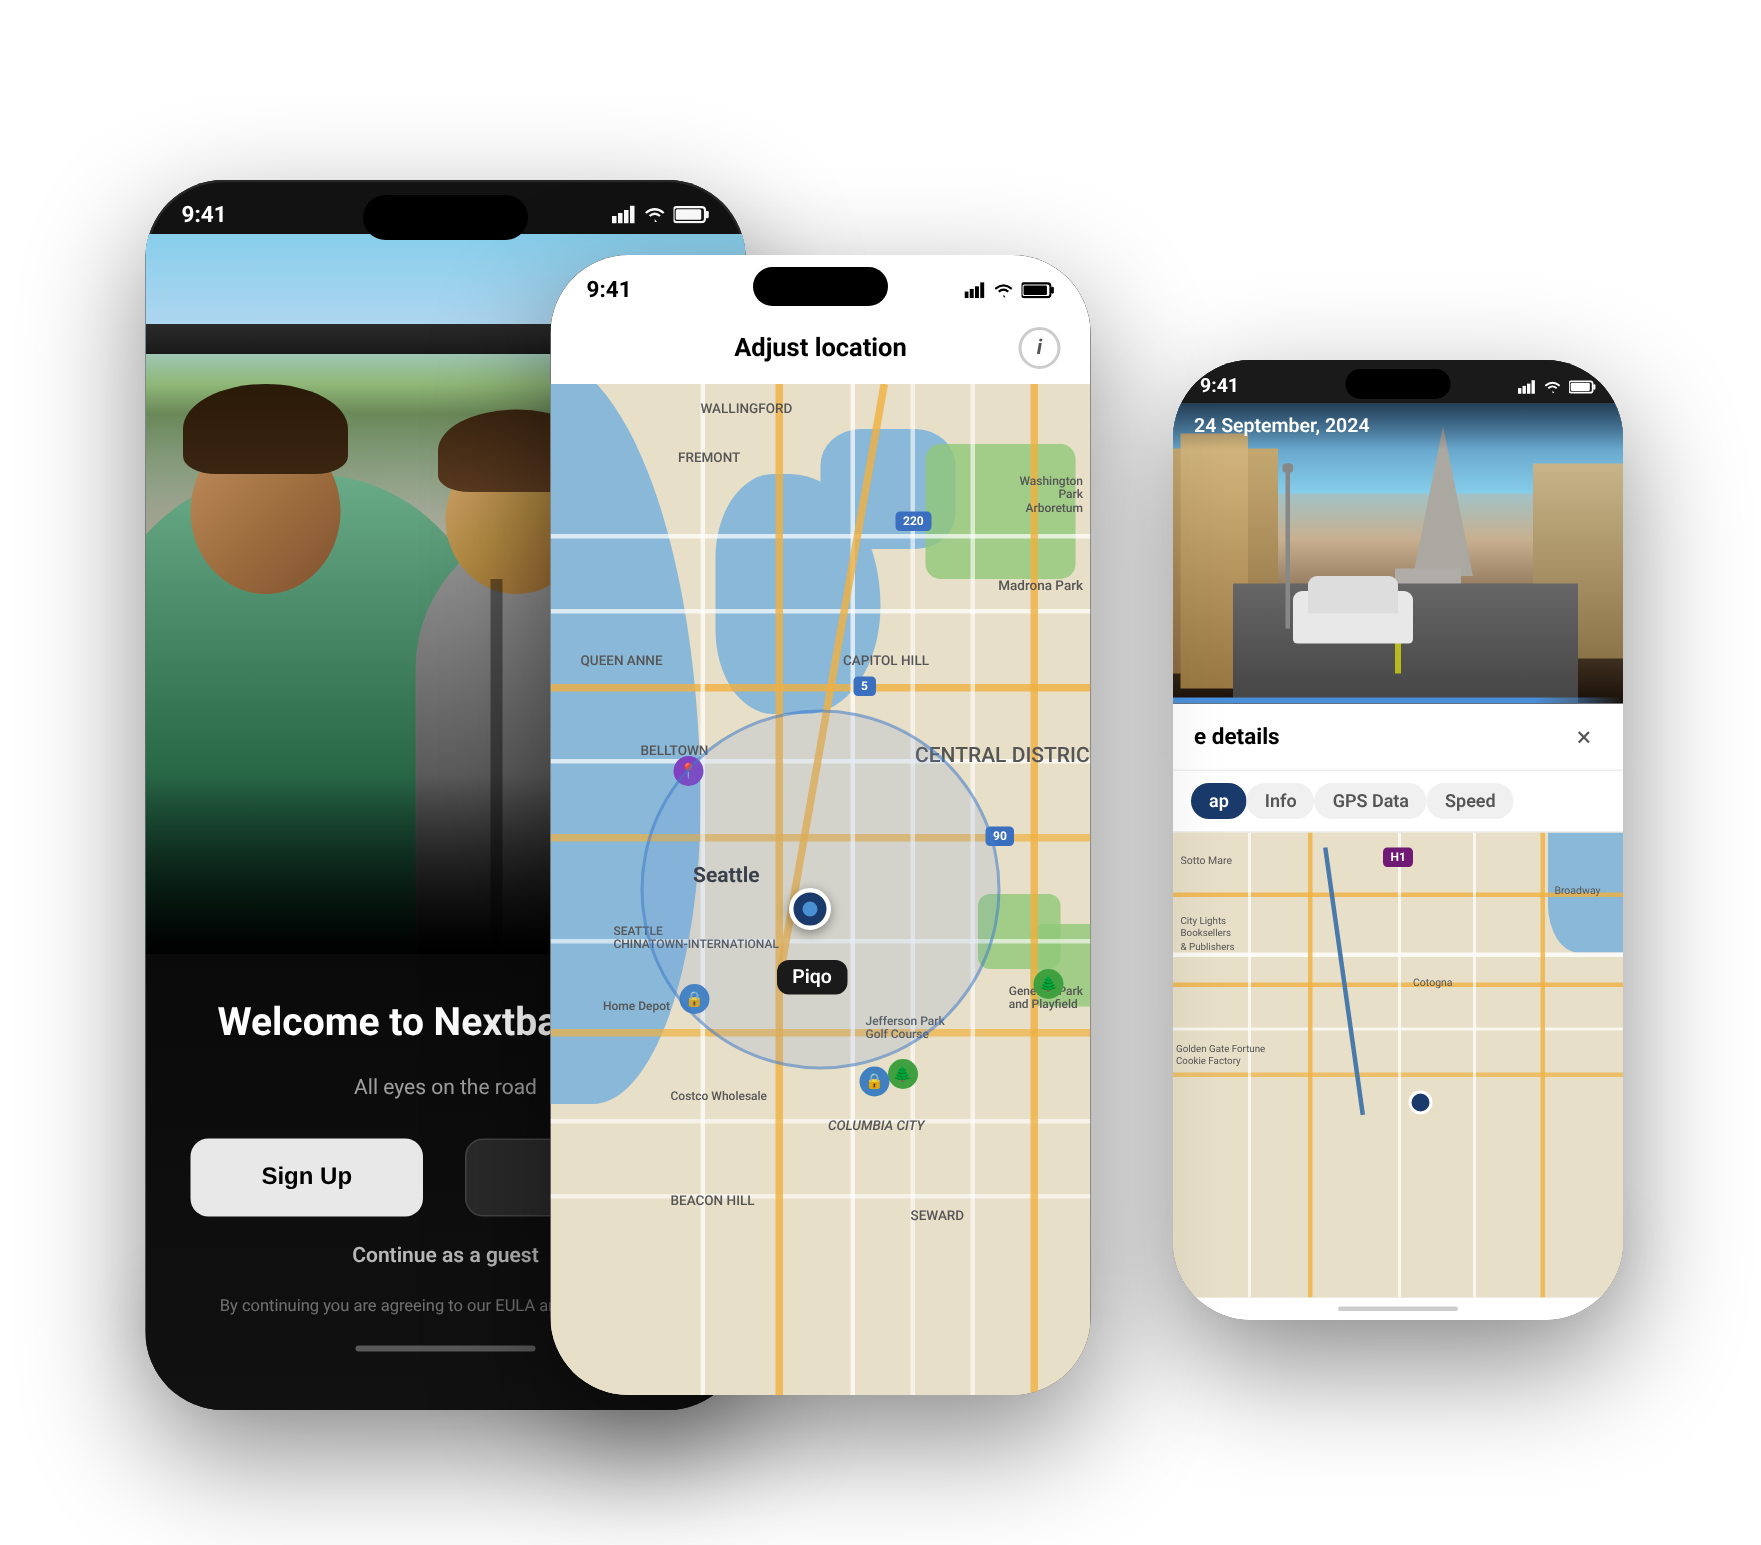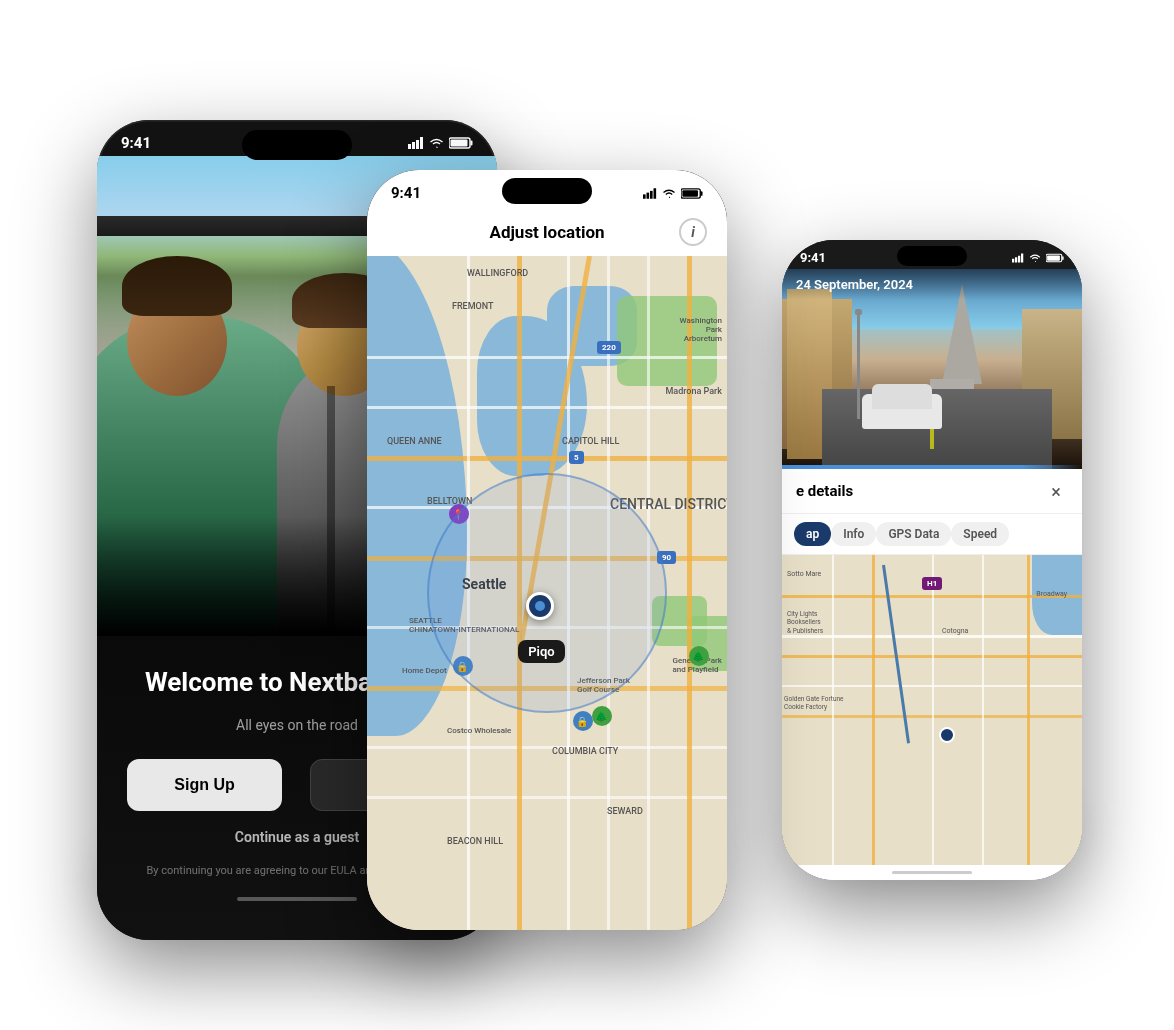--- a/index.html
+++ b/index.html
@@ -640,22 +640,22 @@
       <div class="map-text" style="top:180px;left:195px;font-size:9px;">CAPITOL HILL</div>
       <div class="map-text" style="top:130px;right:5px;font-size:9px;">Madrona Park</div>
       <div class="map-text" style="top:240px;left:60px;font-size:9px;">BELLTOWN</div>
       <div class="map-text" style="top:240px;left:215px;font-size:14px;padding-left:28px;">CENTRAL DISTRICT</div>
       <div class="map-text bold" style="top:320px;left:95px;font-size:14px;">Seattle</div>
       <div class="map-text" style="top:360px;left:42px;font-size:8px;">SEATTLE<br>CHINATOWN-INTERNATIONAL</div>
       <div class="map-text" style="top:410px;left:35px;font-size:8px;">Home Depot</div>
       <div class="map-text" style="top:420px;left:210px;font-size:8px;">Jefferson Park<br>Golf Course</div>
       <div class="map-text" style="top:400px;right:5px;font-size:8px;">Genesee Park<br>and Playfield</div>
       <div class="map-text" style="top:470px;left:40px;font-size:8px;padding-left:40px;">Costco Wholesale</div>
-      <div class="map-text" style="top:490px;left:185px;font-size:9px;">COLUMBIA CITY</div>
-      <div class="map-text" style="top:540px;left:80px;font-size:9px;margin-top:40px;">BEACON HILL</div>
+      <div class="map-text" style="top:490px;left:185px;font-size:9px;font-style:italic;">COLUMBIA CITY</div>
+      <div class="map-text" style="top:540px;left:80px;font-size:9px;">BEACON HILL</div>
       <div class="map-text" style="top:550px;left:240px;font-size:9px;">SEWARD</div>
 
       <div class="map-icon icon-purple" style="top:248px;left:82px;">📍</div>
       <div class="map-icon icon-green" style="top:450px;left:225px;">🌲</div>
       <div class="map-icon icon-green" style="top:390px;right:18px;">🌲</div>
       <div class="map-icon icon-blue-lock" style="top:400px;left:86px;">🔒</div>
       <div class="map-icon icon-blue-lock" style="top:455px;left:206px;">🔒</div>
 
       <div class="location-circle"></div>
 
@@ -766,24 +766,24 @@
         <div style="position:absolute;top:0;bottom:0;left:90px;width:3px;background:#f0b040;opacity:0.8;"></div>
         <div style="position:absolute;top:0;bottom:0;left:150px;width:2px;background:rgba(255,255,255,0.7);"></div>
         <div style="position:absolute;top:0;bottom:0;left:200px;width:2px;background:rgba(255,255,255,0.7);"></div>
         <div style="position:absolute;top:0;bottom:0;left:245px;width:3px;background:#f0b040;opacity:0.8;"></div>
 
         <div style="position:absolute;top:10px;left:100px;width:3px;height:180px;background:#4a7aaa;transform:rotate(-8deg);transform-origin:top center;"></div>
 
         <div style="position:absolute;top:15px;left:5px;font-size:7px;color:#555;white-space:nowrap;">Sotto Mare</div>
         <div style="position:absolute;top:55px;left:5px;font-size:6.5px;color:#555;white-space:nowrap;line-height:1.3;">City Lights<br>Booksellers<br>&amp; Publishers</div>
         <div style="position:absolute;top:35px;right:15px;font-size:7px;color:#555;">Broadway</div>
-        <div style="position:absolute;top:72px;left:160px;font-size:7px;color:#555;text-align:right;">Cotogna</div>
+        <div style="position:absolute;top:96px;left:160px;font-size:7px;color:#555;text-align:right;">Cotogna</div>
         <div style="position:absolute;top:140px;left:2px;font-size:6.5px;color:#555;white-space:nowrap;line-height:1.3;">Golden Gate Fortune<br>Cookie Factory</div>
 
-        <div style="position:absolute;top:22px;left:140px;background:#701a75;color:#fff;font-size:8px;font-weight:700;padding:2px 5px;border-radius:3px;">H1</div>
+        <div style="position:absolute;top:10px;left:140px;background:#701a75;color:#fff;font-size:8px;font-weight:700;padding:2px 5px;border-radius:3px;">H1</div>
 
         <div class="current-dot"></div>
       </div>
 
 
       <div style="display:flex;justify-content:center;padding:6px 0;background:#fff;">
         <div style="width:80px;height:3px;background:#ccc;border-radius:2px;"></div>
       </div>
     </div>
   </div>

